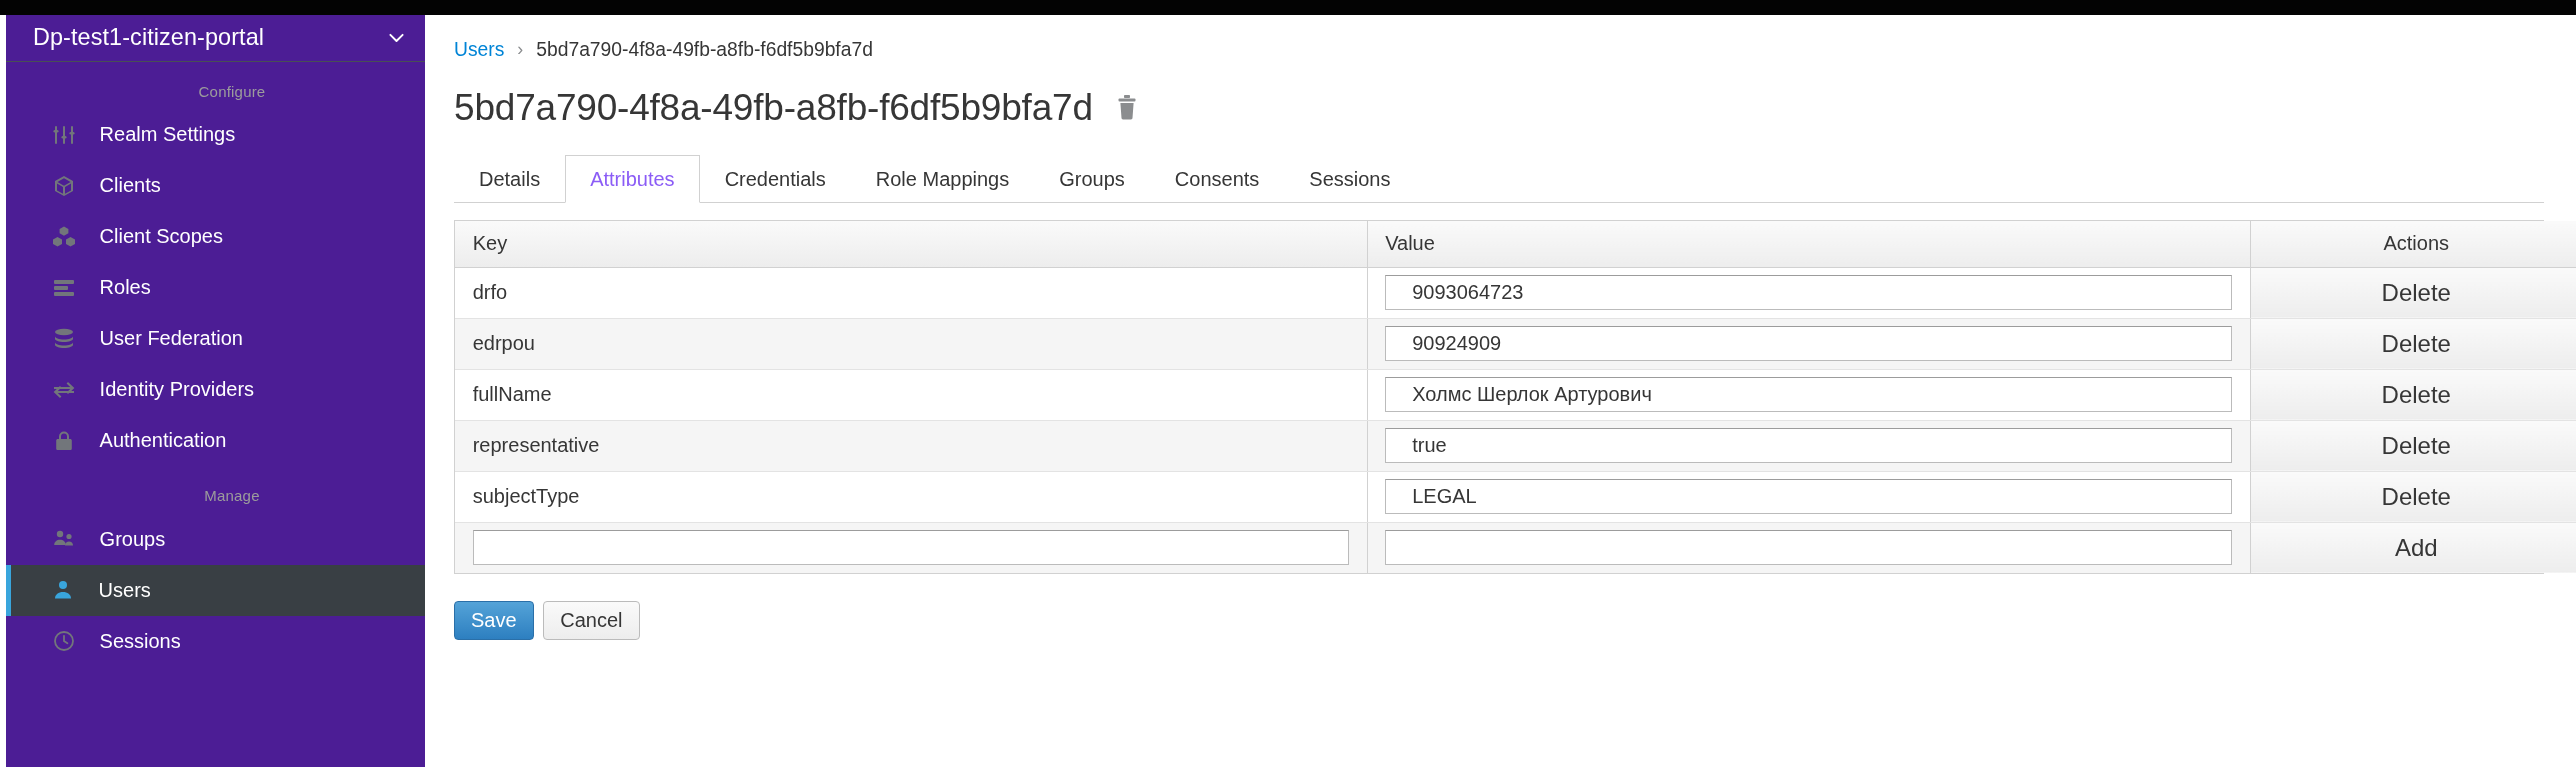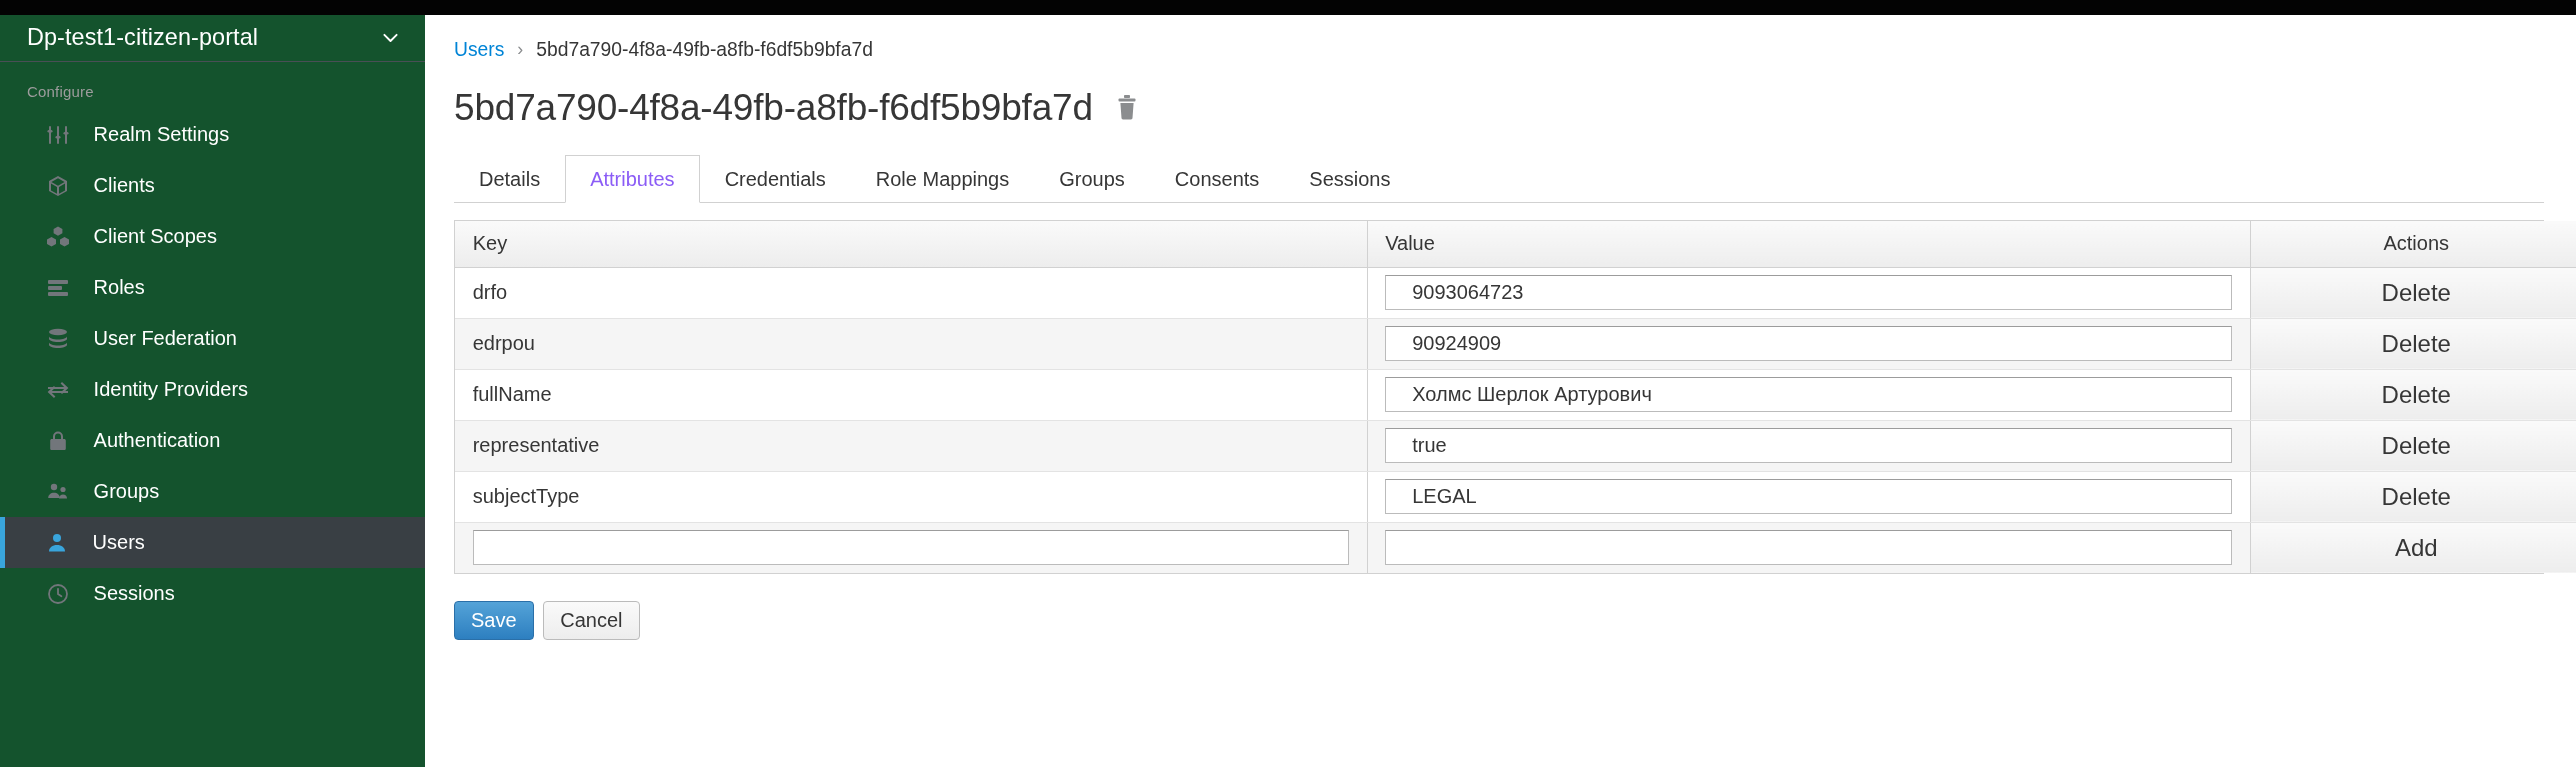--- a/index.html
+++ b/index.html
@@ -22,24 +22,25 @@
     position: absolute;
     top: 0; left: 0;
     width: 2576px;
     height: 14.5px;
     background: #030303;
   }
 
   
   .sidebar {
     position: absolute;
-    top: 14.5px; left: 0;
+    top: 14.5px; left: 6px;
     width: 425px;
     height: 753px;
-    background: #14532d;
+    background: #4c1d95;
+    text-align: center;
   }
   .realm-selector {
     position: relative;
     height: 47px;
     display: flex;
     align-items: center;
     justify-content: space-between;
     padding: 0 24px 0 27px;
     border-bottom: 0.8px solid #494f55;
     cursor: pointer;
@@ -368,20 +369,21 @@
         <span class="nav-icon">
           <svg width="24" height="24" viewBox="0 0 24 24" fill="currentColor">
               <path d="M7 10V7.5a5 5 0 0110 0V10h1.2c.9 0 1.6.7 1.6 1.6v7.8c0 .9-.7 1.6-1.6 1.6H5.8c-.9 0-1.6-.7-1.6-1.6v-7.8c0-.9.7-1.6 1.6-1.6H7zm2 0h6V7.5a3 3 0 10-6 0V10z"></path>
             </svg>
         </span>
         <span class="nav-label">Authentication</span>
       </div>
     </div>
 
     <div>
+      <div class="nav-section-title">Manage</div>
 
       <div class="nav-item">
         <span class="nav-icon">
           <svg width="24" height="24" viewBox="0 0 24 24" fill="currentColor">
               <circle cx="8" cy="7" r="3.2"></circle>
               <path d="M2.2 18c0-3.2 2.6-5.2 5.8-5.2s5.8 2 5.8 5.2H2.2z"></path>
               <circle cx="17" cy="9.5" r="2.6"></circle>
               <path d="M13 18.5c.2-2.5 2-4 4-4 2.3 0 4 1.6 4 4h-8z"></path>
             </svg>
         </span>

